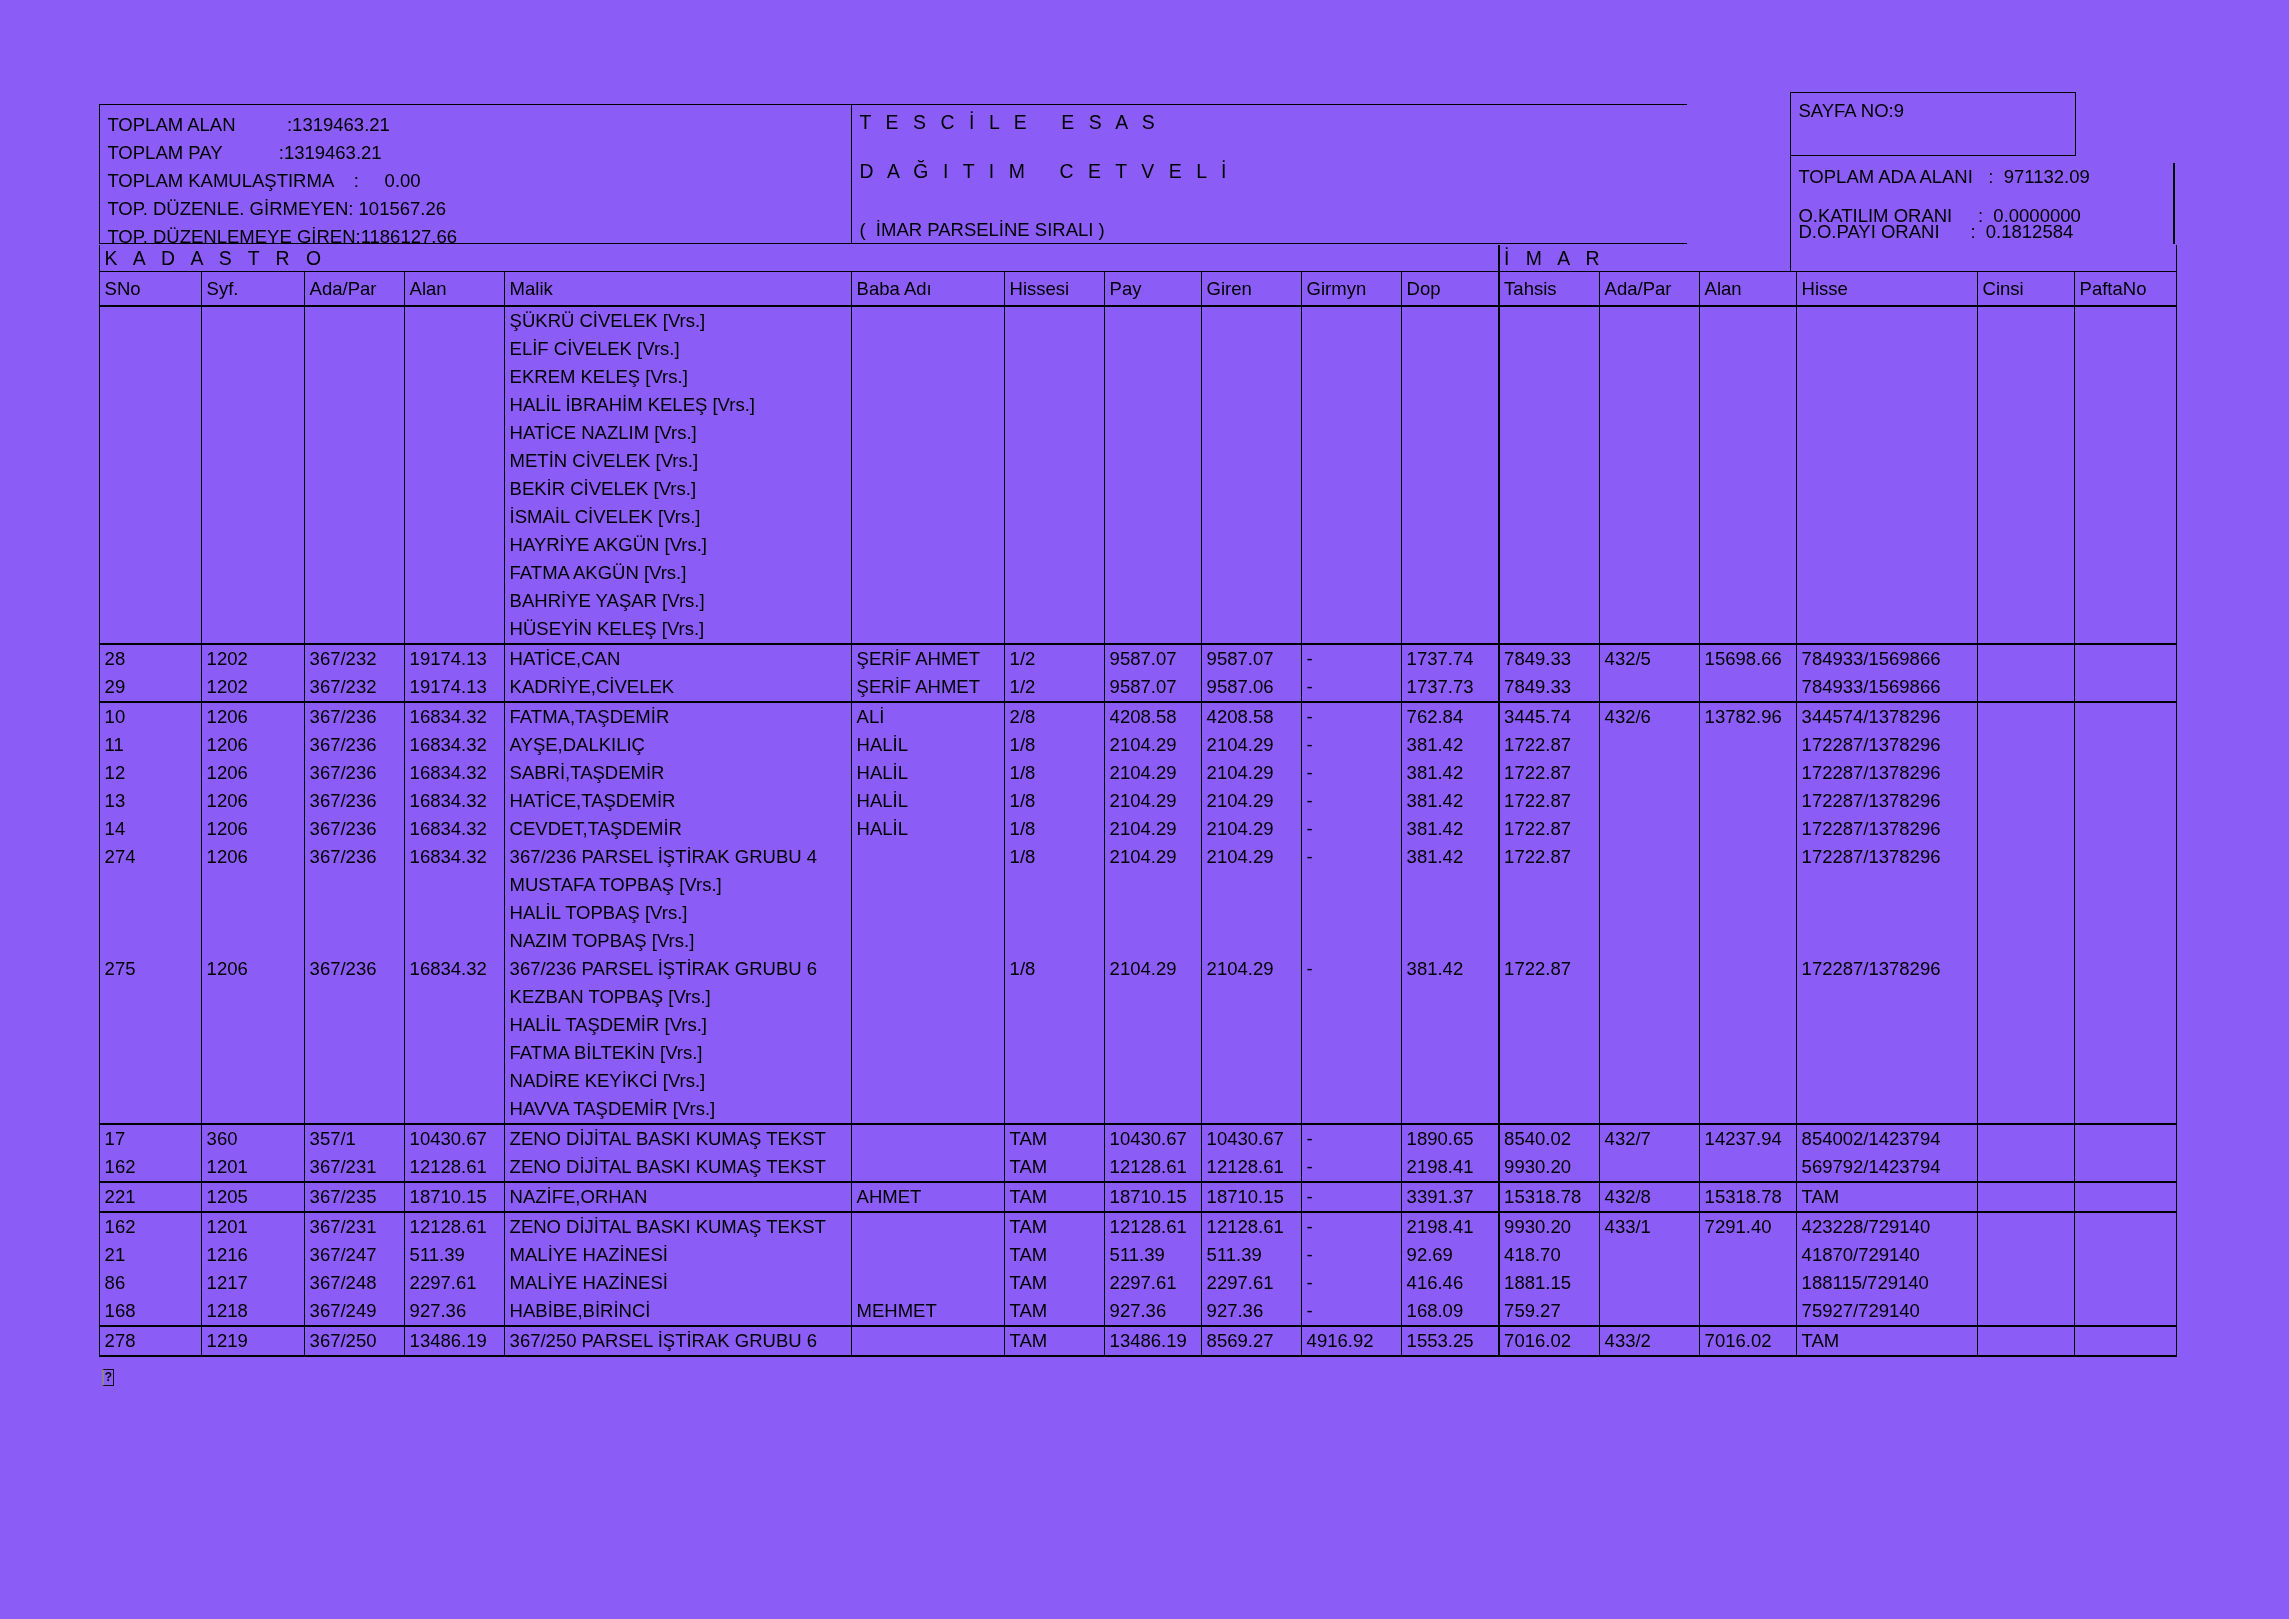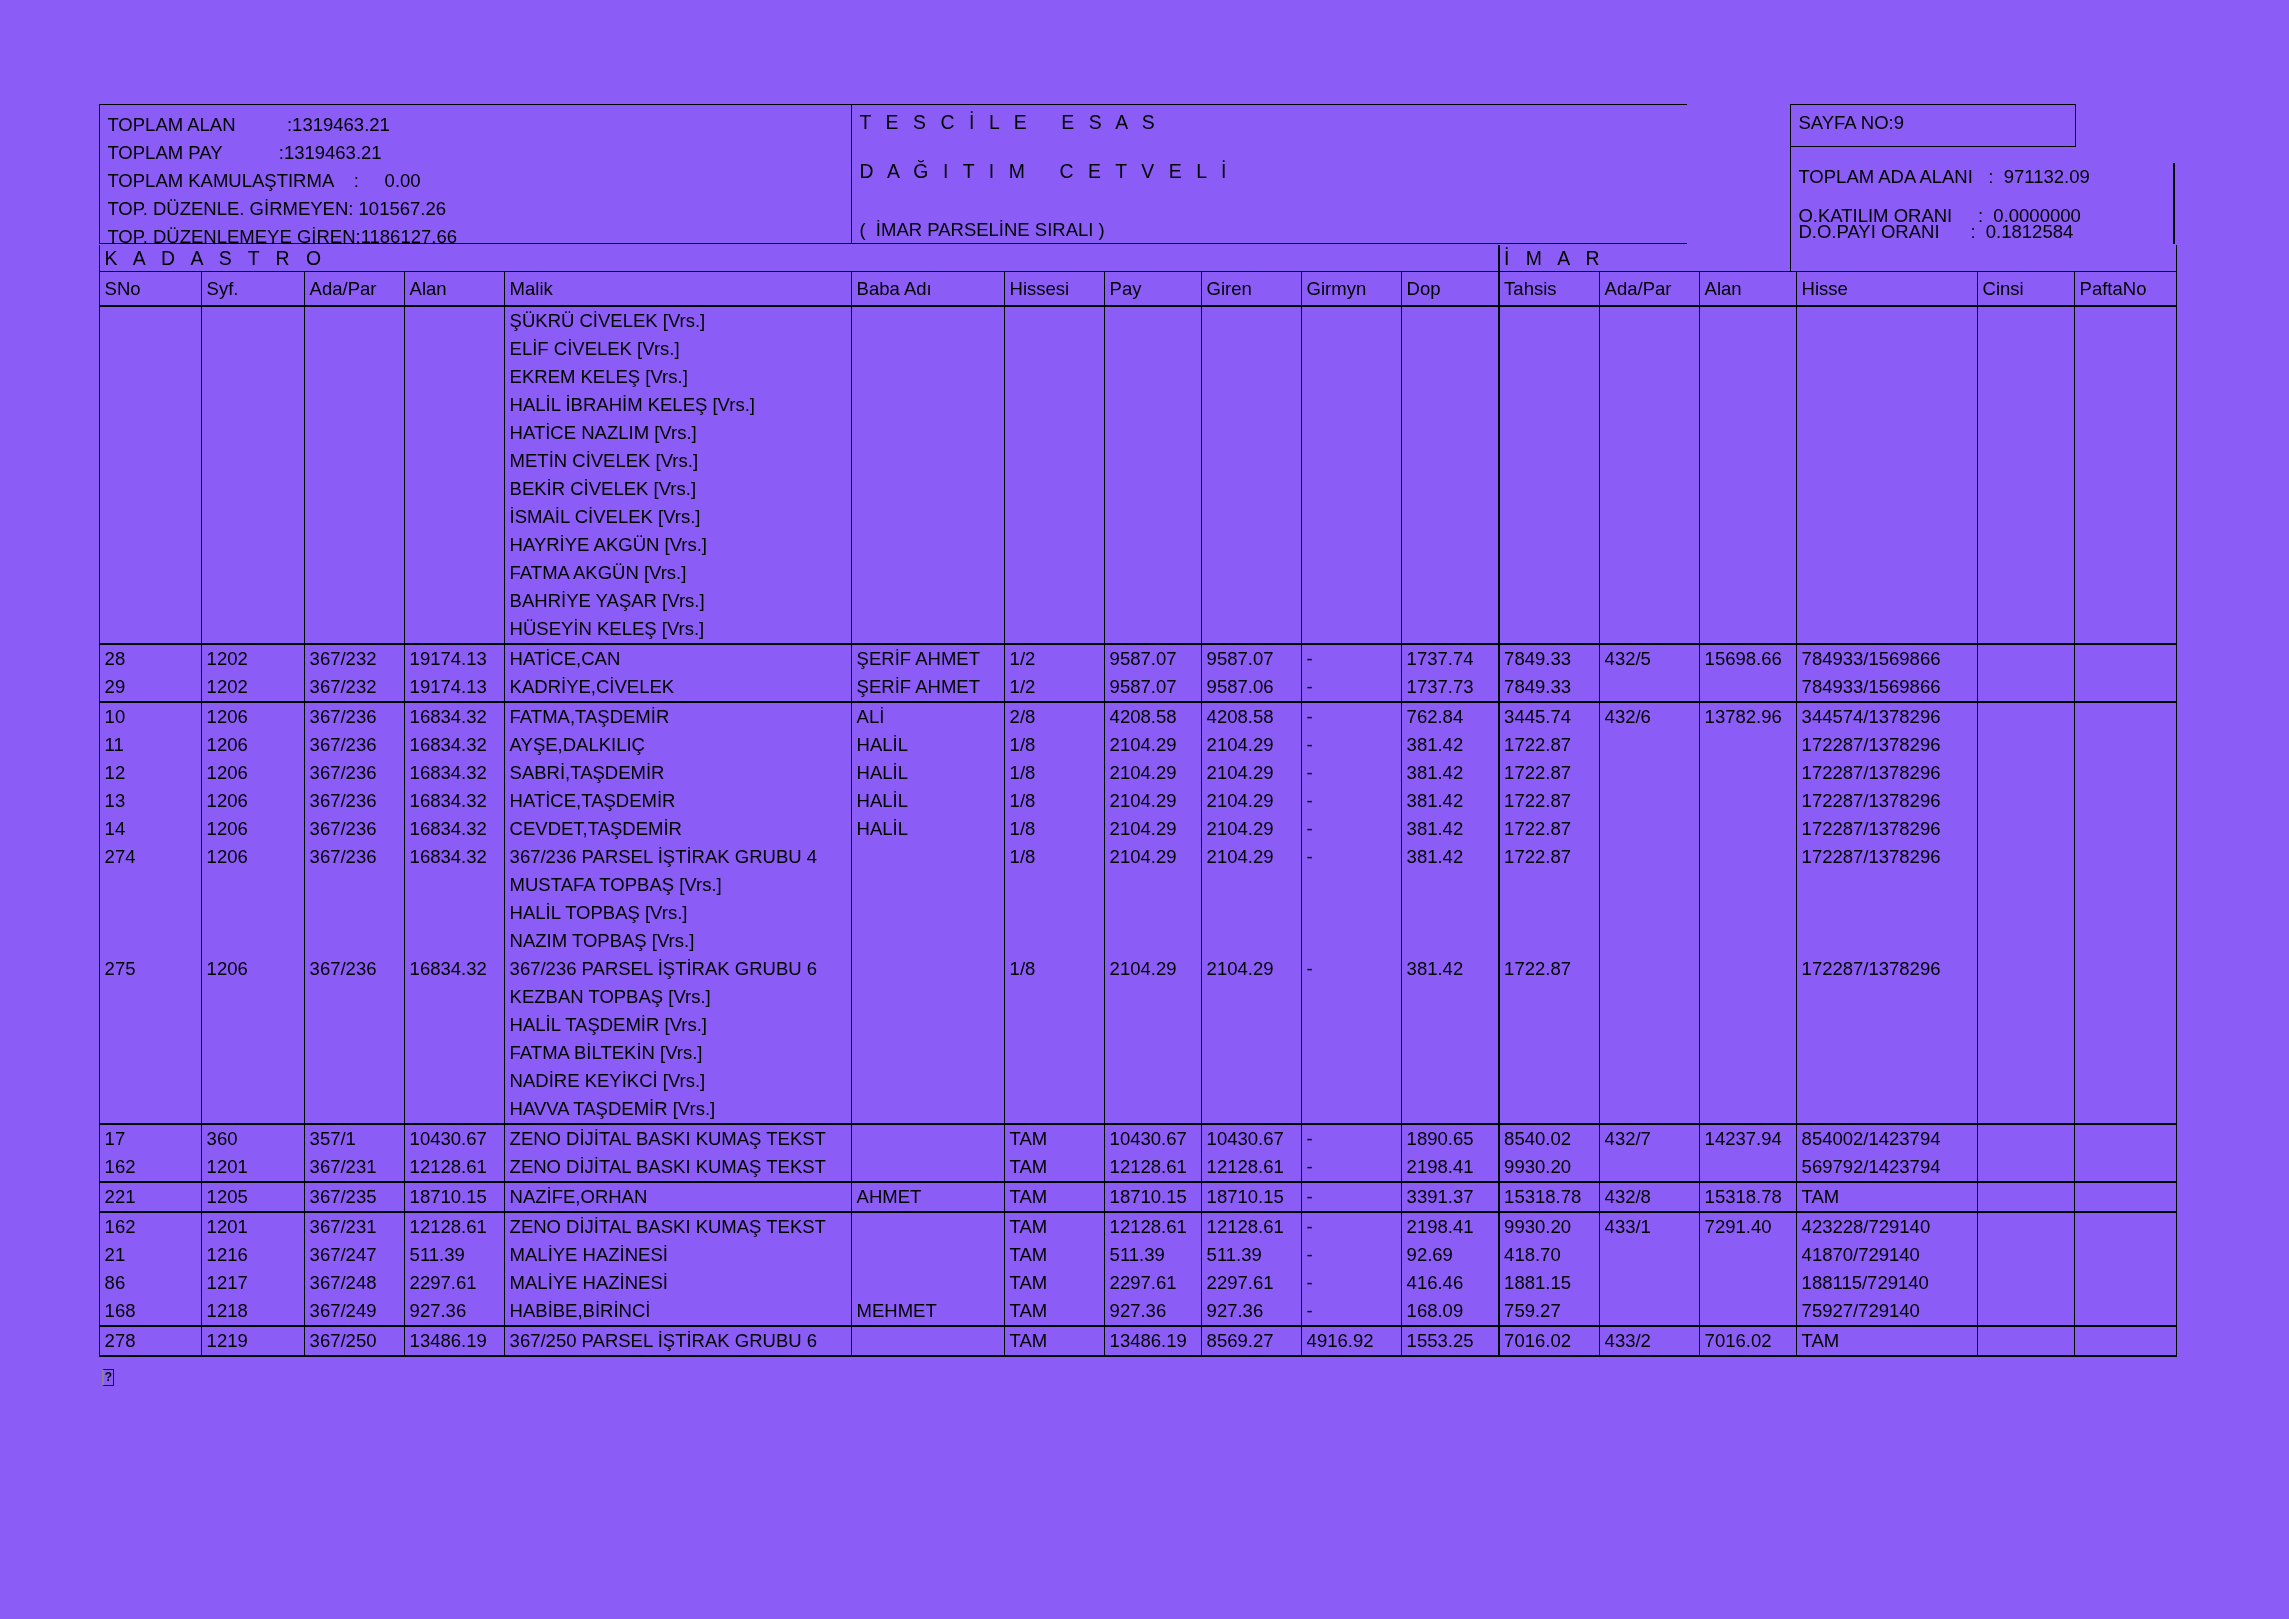--- a/index.html
+++ b/index.html
@@ -15,21 +15,21 @@
             border:1.8px solid #000;border-right:none;}
   .hbox-mid .mline{position:absolute;left:7.4px;white-space:pre;}
   .mline1{top:5.5px;font-size:19.4px;letter-spacing:4.6px;}
   .mline2{top:55px;font-size:19.4px;letter-spacing:4.6px;}
   .mline3{top:114px;font-size:18.5px;}
   .hbox-right{left:1790px;top:104px;width:384px;height:168px;
               border-left:1.8px solid #000;border-bottom:1.8px solid #000;}
   .hbox-right .rline{position:absolute;left:7.4px;height:28px;line-height:28px;
                      font-size:18.5px;white-space:pre;}
   .rline1{top:59px;}.rline2{top:98px;}.rline3{top:114px;}
-  .sayfa-box{left:1790px;top:104px;width:286px;height:43px;border:1.8px solid #000;
+  .sayfa-box{left:1790px;top:92px;width:286px;height:64px;border:1.8px solid #000;
              padding:7.4px 0 0 7.4px;font-size:18.5px;white-space:pre;}
   .right-seg{left:2173px;top:163px;width:1.8px;height:81px;background:#000;}
 
   
   table.main{position:absolute;left:99px;top:245px;width:2076px;
              border-collapse:collapse;table-layout:fixed;}
   table.main td{border-left:0.9px solid #000;padding:0 1.8px 0 4.6px;font-size:18.5px;
                 white-space:pre;overflow:hidden;vertical-align:middle;text-align:left;}
   table.main td:first-child{border-left:1.8px solid #000;}
   table.main td:last-child{border-right:1.8px solid #000;}

